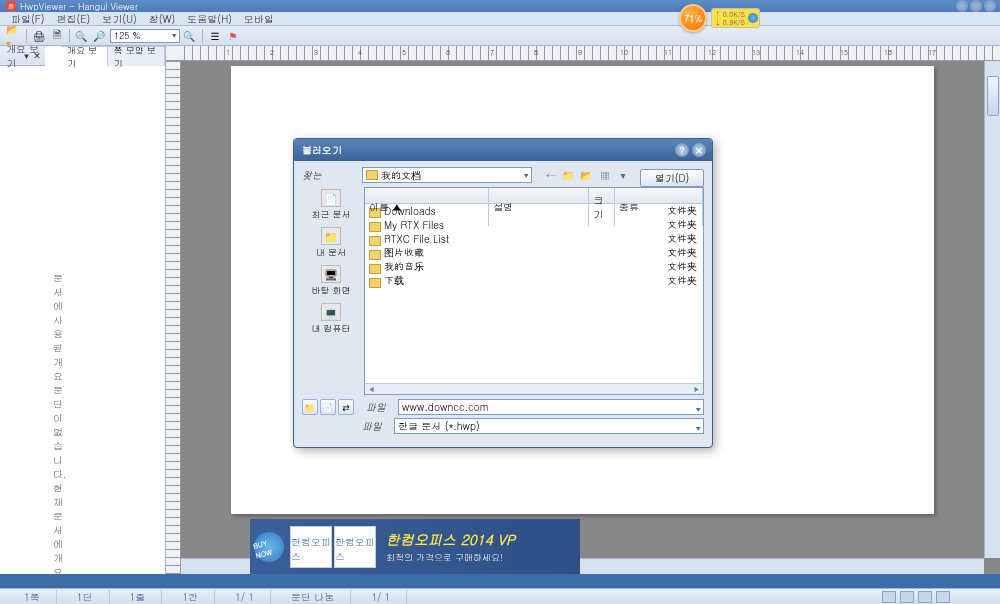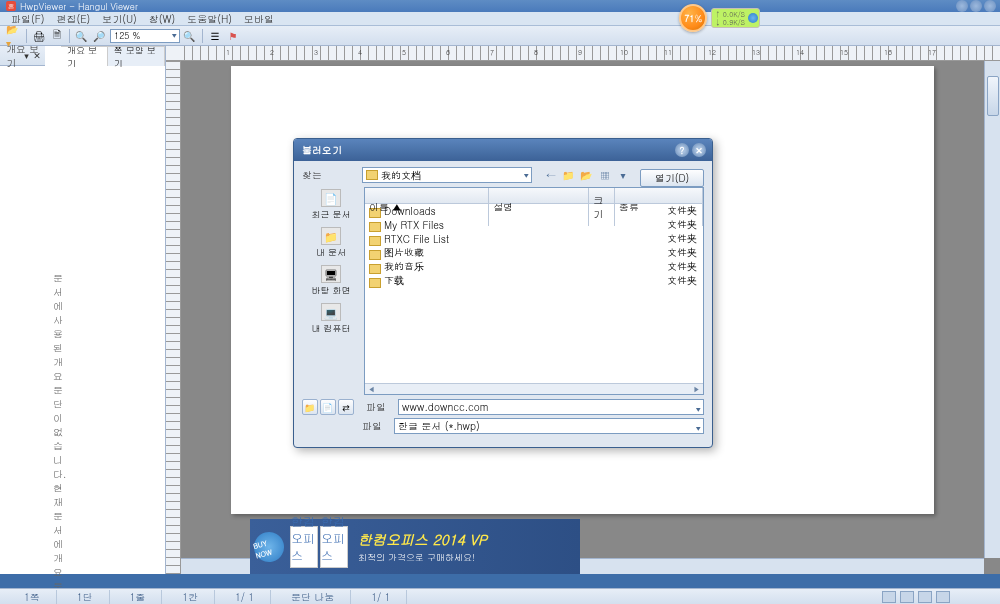--- a/index.html
+++ b/index.html
@@ -53,21 +53,21 @@
 .scroll-nub { background: linear-gradient(#f0f5fb, #c7d6e8); border: 1px solid #8aa4c4; border-radius: 2px; }
 .scroll-v .scroll-nub { width: 12px; height: 40px; margin: 15px auto 0; }
 
 
 .dialog { position: absolute; left: 293px; top: 138px; width: 420px; height: 310px; background: #e0e7f0; border: 1px solid #3a5f8e; box-shadow: 3px 3px 10px rgba(0,0,0,0.3); border-radius: 4px; overflow: hidden; }
 .dialog-title { height: 22px; background: linear-gradient(#5a84bc, #3c6297); color: #fff; font-size: 10px; padding-left: 8px; display: flex; align-items: center; font-weight: bold; position: relative; }
 .dialog-title .dctrls { position: absolute; right: 6px; display: flex; gap: 3px; }
 .dialog-title .dctrls span { width: 14px; height: 14px; border-radius: 50%; background: radial-gradient(#a8c1df 30%, #5e82b1); display: inline-flex; align-items: center; justify-content: center; font-size: 9px; cursor: pointer; }
 .dialog-body { padding: 6px 8px; }
 .dlg-row { display: flex; align-items: center; gap: 6px; margin-bottom: 4px; font-size: 10px; }
-.dlg-label { width: 54px; color: #2a2a2a; }
+.dlg-label { width: 54px; color: #2a2a2a; font-style: italic; }
 .dlg-combo { flex: 0 0 170px; height: 16px; background: #fff; border: 1px solid #7c9cc1; font-size: 10px; padding-left: 3px; display: flex; align-items: center; position: relative; overflow: hidden; }
 .dlg-combo::after { content: "▼"; position: absolute; right: 2px; font-size: 6px; color: #4a6b94; }
 .dlg-combo .ficon { width: 12px; height: 10px; background: #f2d272; border: 1px solid #c9a02f; margin-right: 3px; display: inline-block; }
 .nav-icons { display: flex; gap: 4px; margin-left: 6px; }
 .nav-icons span { width: 14px; height: 14px; display: inline-flex; align-items: center; justify-content: center; cursor: pointer; font-size: 10px; color: #4a6b94; }
 .dlg-btn { width: 64px; height: 18px; background: linear-gradient(#fdfdfe, #dce5f0); border: 1px solid #7c9cc1; border-radius: 2px; font-size: 10px; display: inline-flex; align-items: center; justify-content: center; cursor: pointer; }
 
 .dlg-main { display: flex; gap: 4px; }
 .dlg-places { width: 58px; display: flex; flex-direction: column; gap: 2px; }
 .place { height: 36px; display: flex; flex-direction: column; align-items: center; justify-content: center; font-size: 9px; cursor: pointer; border-radius: 3px; }
@@ -94,35 +94,35 @@
 .dlg-view-icons span { width: 16px; height: 16px; background: linear-gradient(#fdfdfe, #dce5f0); border: 1px solid #9ab1cf; border-radius: 2px; cursor: pointer; display: flex; align-items: center; justify-content: center; font-size: 9px; }
 .dlg-input { flex: 1; height: 16px; background: #fff; border: 1px solid #7c9cc1; font-size: 10px; padding-left: 3px; display: flex; align-items: flex-end; position: relative; }
 .dlg-input.has-dd::after { content: "▼"; position: absolute; right: 2px; font-size: 6px; color: #4a6b94; }
 
 .dlg-right { position: absolute; right: 8px; top: 30px; display: flex; flex-direction: column; gap: 4px; }
 
 
 .ad { position: absolute; left: 250px; bottom: 30px; width: 330px; height: 55px; background: linear-gradient(90deg, #3a5f99, #2d4f85); display: flex; align-items: center; padding: 4px; }
 .ad-buy { width: 30px; height: 30px; border-radius: 50%; background: radial-gradient(#6fb5ea, #2e7cc5); color: #fff; font-size: 7px; display: flex; align-items: center; justify-content: center; font-weight: bold; transform: rotate(-15deg); }
 .ad-boxes { display: flex; gap: 2px; margin-left: 6px; }
-.ad-box { width: 28px; height: 42px; background: #fff; border: 1px solid #ccc; display: flex; align-items: flex-end; justify-content: center; font-size: 12px; color: #3a6bb0; padding-bottom: 4px; }
+.ad-box { width: 42px; height: 42px; background: #fff; border: 1px solid #ccc; display: flex; align-items: flex-end; justify-content: center; font-size: 10px; color: #3a6bb0; padding-bottom: 4px; }
 .ad-text { margin-left: 10px; color: #fff; }
 .ad-text .t1 { font-size: 14px; font-weight: bold; font-style: italic; color: #ffe84a; }
 .ad-text .t2 { font-size: 9px; margin-top: 2px; }
 
 
 .statusbar { position: absolute; bottom: 0; left: 0; right: 0; height: 16px; background: linear-gradient(#e7eef7, #d3dfee); font-size: 10px; color: #3a5a85; display: flex; align-items: center; padding-left: 8px; gap: 4px; border-top: 1px solid #a3b5cf; }
 .statusbar span.item { padding: 0 16px; border-right: 1px solid #b8c8dc; }
 .statusbar .right { margin-left: auto; display: flex; gap: 4px; padding-right: 50px; }
 .statusbar .sbtn { width: 14px; height: 12px; background: #c7d6e8; border: 1px solid #8aa4c4; cursor: pointer; }
 
 
 .notif { position: absolute; top: 4px; right: 240px; display: flex; align-items: center; }
 .notif-circle { width: 28px; height: 28px; border-radius: 50%; background: radial-gradient(circle at 35% 30%, #ffb347, #ff8c1a 60%, #d96f00); border: 2px solid #ffc98a; font-size: 9px; color: #fff; display: flex; align-items: center; justify-content: center; font-weight: bold; box-shadow: 0 1px 3px rgba(0,0,0,0.3); }
-.notif-stats { margin-left: 4px; background: #bef264; border: 1px solid #c5c0b6; border-radius: 3px; padding: 1px 14px 1px 3px; font-size: 7px; color: #555; line-height: 1.2; position: relative; }
+.notif-stats { margin-left: 4px; background: #fde047; border: 1px solid #c5c0b6; border-radius: 3px; padding: 1px 14px 1px 3px; font-size: 7px; color: #555; line-height: 1.2; position: relative; }
 .notif-stats::after { content: ""; width: 10px; height: 10px; border-radius: 50%; background: radial-gradient(#6bb4f0, #2a7dc9); position: absolute; right: 1px; top: 4px; }
 </style>
 </head>
 <body>
 
 <div class="titlebar">
   <span class="app-icon">흔</span>
   <span>HwpViewer - Hangul Viewer</span>
   <div class="window-controls">
     <span></span>

